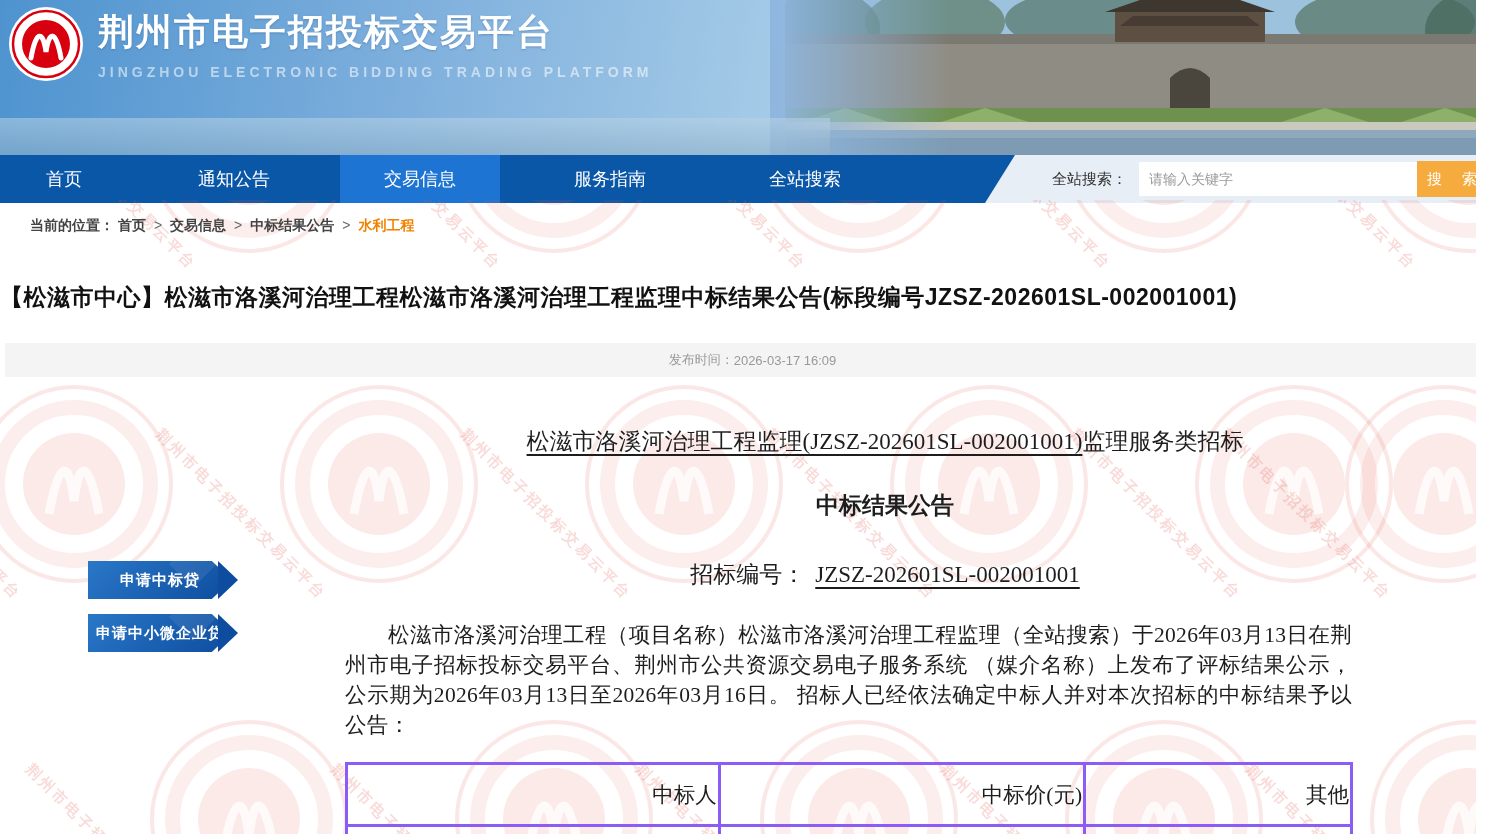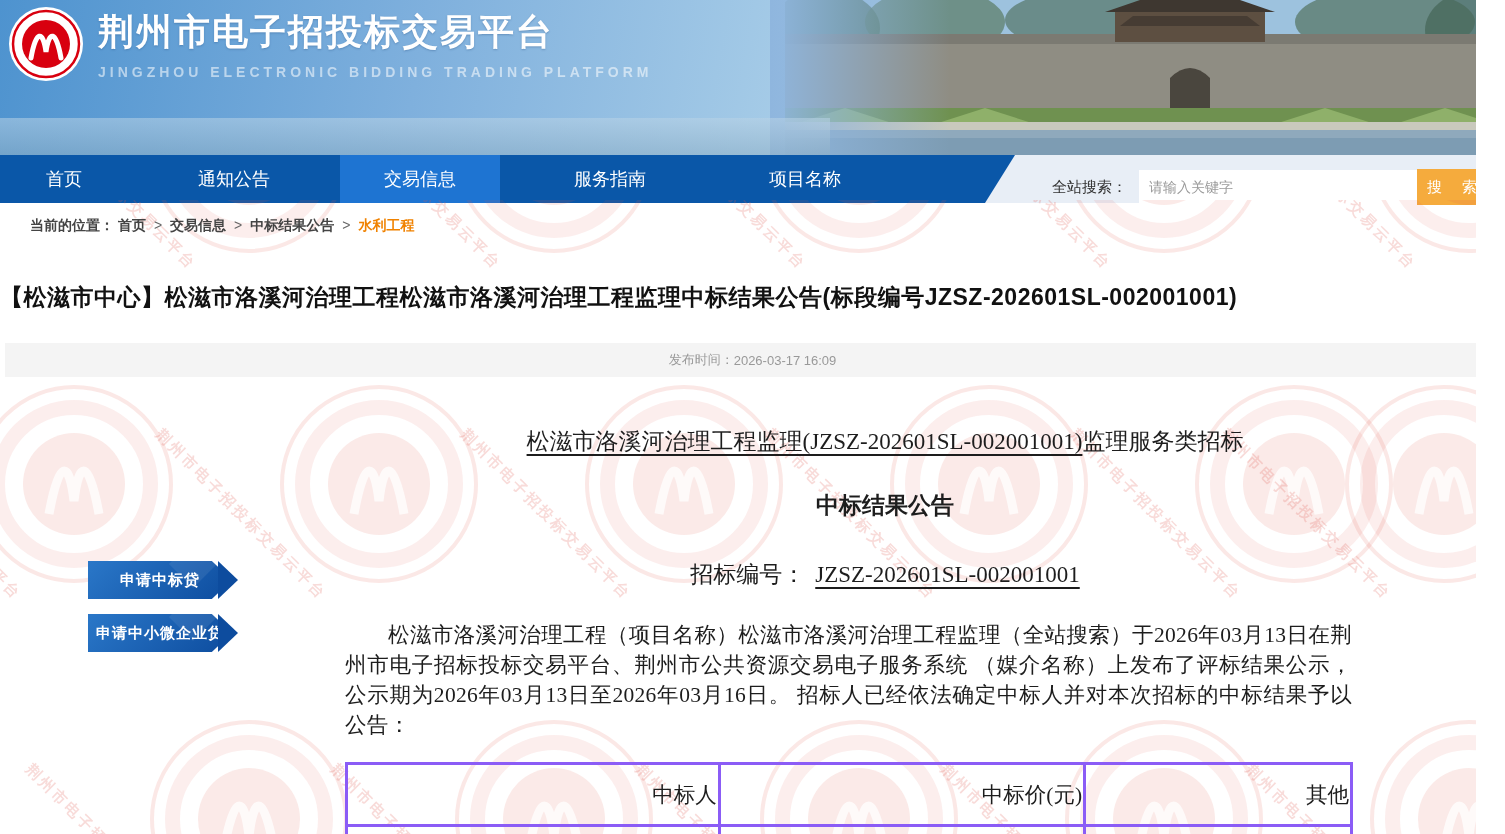--- a/index.html
+++ b/index.html
@@ -27,21 +27,21 @@
   .nav-band{position:absolute;left:0;top:0;width:1015px;height:48px;background:var(--nav-blue);
           clip-path:polygon(0 0,100% 0,calc(100% - 30px) 100%,0 100%);display:flex;}
   .nav-item{height:48px;line-height:48px;text-align:center;color:#fff;font-size:18px;
           cursor:pointer;}
   .nav-item:nth-child(1){width:128px;}
   .nav-item:nth-child(2){width:212px;}
   .nav-item:nth-child(3){width:160px;}
   .nav-item:nth-child(4){width:220px;}
   .nav-item:nth-child(5){width:170px;}
   .nav-item.active{background:var(--nav-active);}
-  .search-area{position:absolute;right:12px;top:8px;height:48px;display:flex;align-items:center;margin-left:36px;}
+  .search-area{position:absolute;right:12px;top:0;height:48px;display:flex;align-items:center;margin-left:36px;}
   .search-label{font-size:15px;color:#333;margin-right:12px;}
   .search-input{width:258px;height:34px;border:0;background:#fff;padding:0 10px;font-size:14px;
           outline:none;color:#333;font-family:"Liberation Sans",sans-serif;}
   .search-input::placeholder{color:#9a9a9a;}
   .search-btn{width:76px;height:36px;border:0;background:var(--accent-orange);color:#fff;
           font-size:15px;letter-spacing:8px;padding-left:8px;cursor:pointer;
           font-family:"Liberation Sans",sans-serif;}
 
   
   .breadcrumb{position:absolute;left:30px;top:217px;font-size:14px;font-weight:bold;color:#444;
@@ -148,21 +148,21 @@
     </div>
   </div>
 
   <div class="navwrap">
     <div class="search-strip"></div>
     <div class="nav-band" id="nav-band">
         <div class="nav-item">首页</div>
         <div class="nav-item">通知公告</div>
         <div class="nav-item active">交易信息</div>
         <div class="nav-item">服务指南</div>
-        <div class="nav-item">项目名称</div>
+        <div class="nav-item">全站搜索</div>
       </div>
     <div class="search-area">
       <span class="search-label">全站搜索：</span>
       <input class="search-input" type="text" placeholder="请输入关键字" style="">
       <button class="search-btn">搜 索</button>
     </div>
   </div>
 
   <div class="breadcrumb" id="breadcrumb">
     <span>当前的位置：</span>

